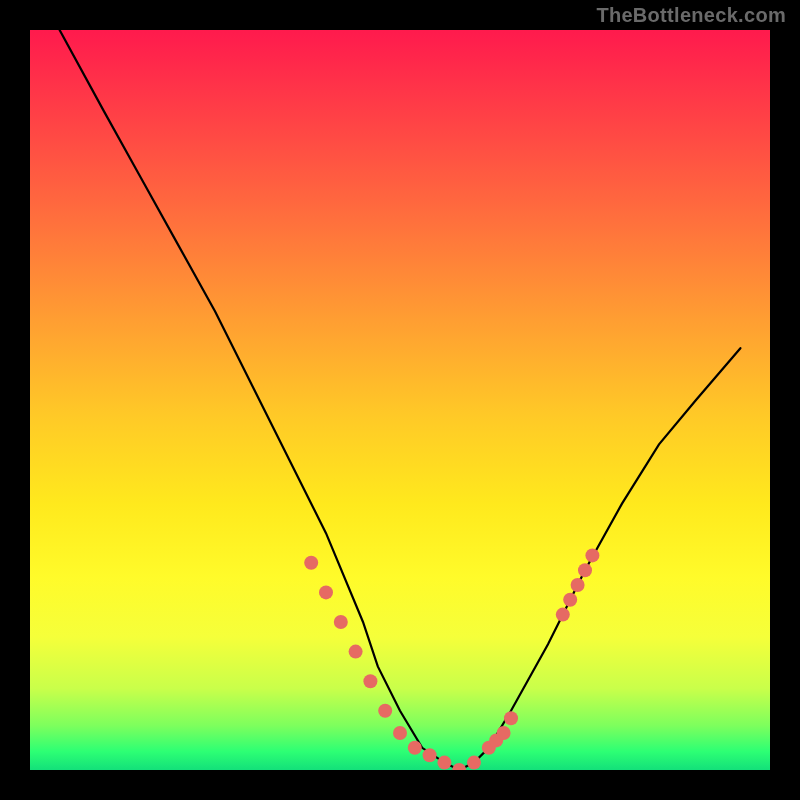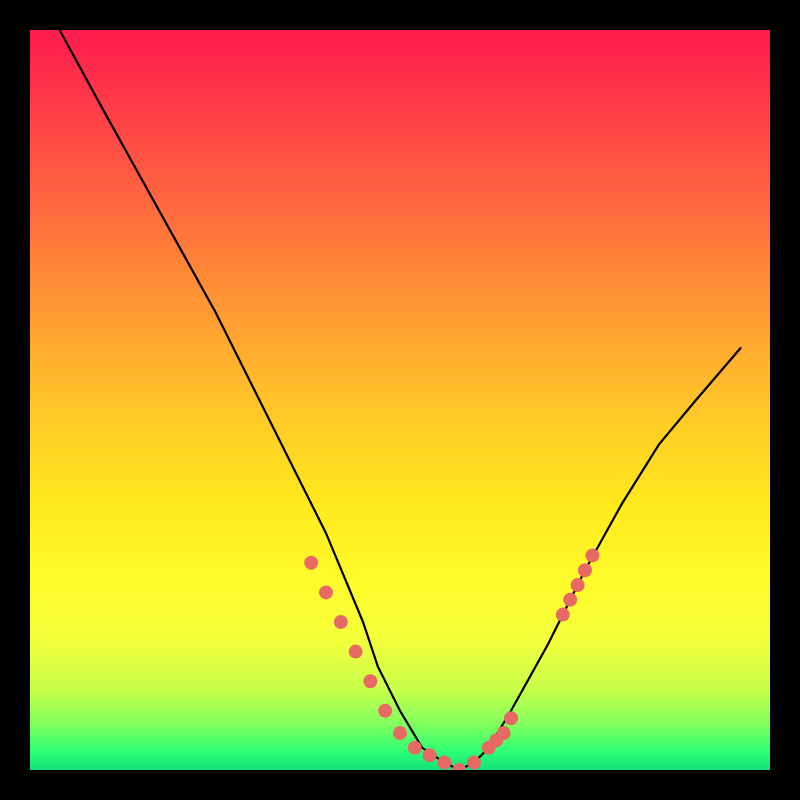--- a/index.html
+++ b/index.html
@@ -100,13 +100,14 @@
           <circle cx="481.0" cy="688.2" r="7" class="dot"></circle>
           <circle cx="532.8" cy="584.6" r="7" class="dot"></circle>
           <circle cx="540.2" cy="569.8" r="7" class="dot"></circle>
           <circle cx="547.6" cy="555.0" r="7" class="dot"></circle>
           <circle cx="555.0" cy="540.2" r="7" class="dot"></circle>
           <circle cx="562.4" cy="525.4" r="7" class="dot"></circle>
         </g>
     </svg>
   </div>
 
+  <div class="watermark">TheBottleneck.com</div>
 </div>
 
 </body></html>

